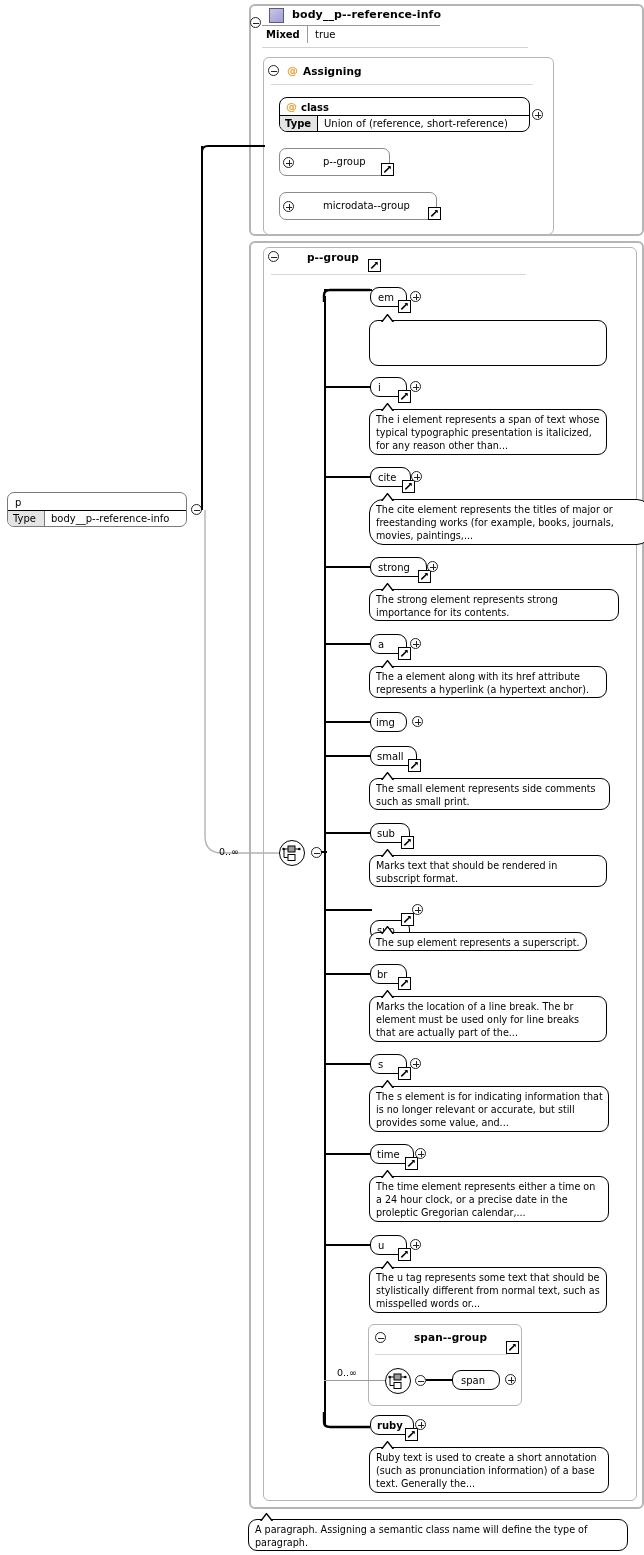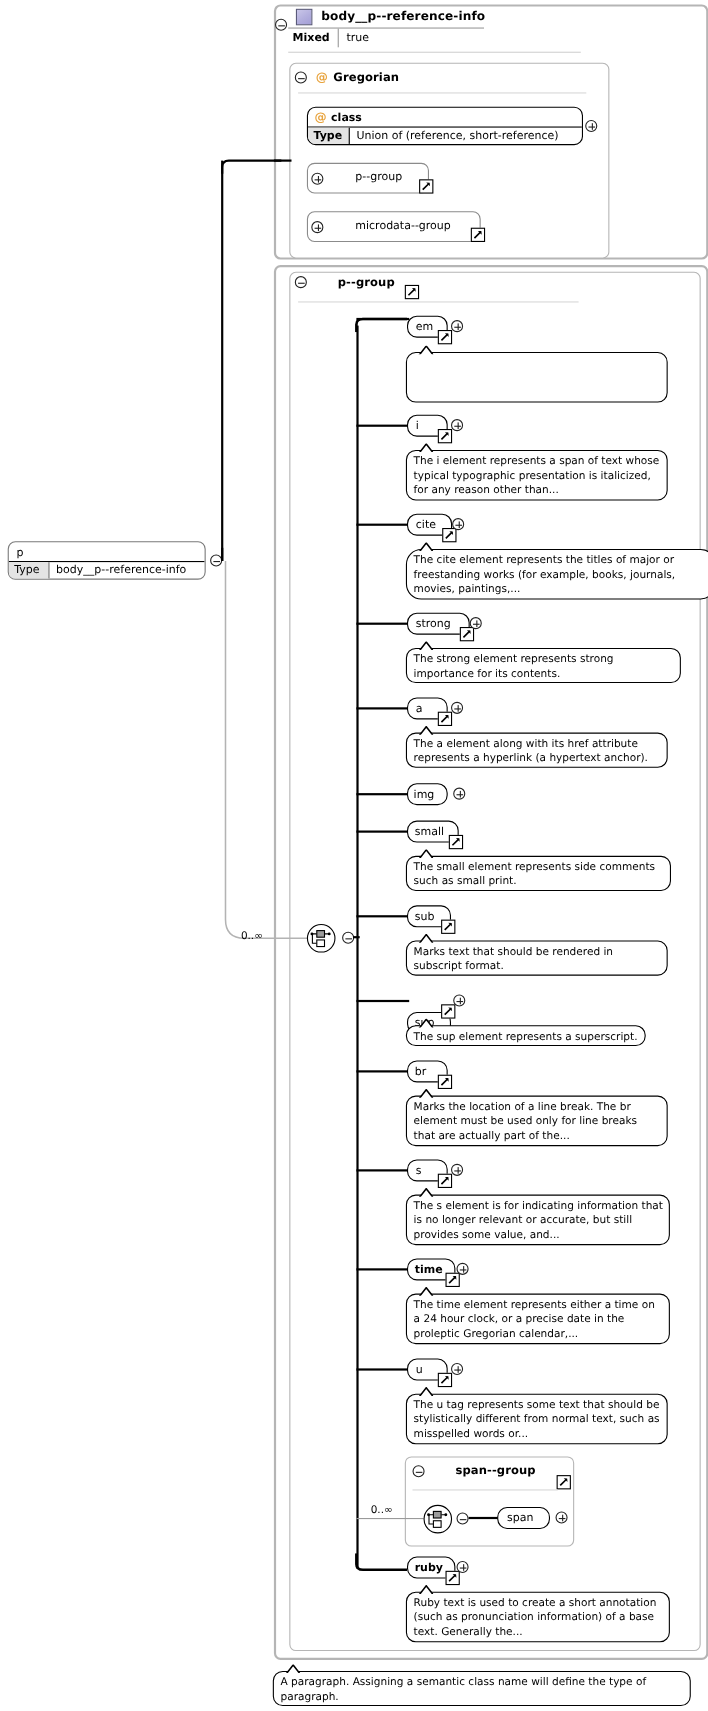--- a/index.html
+++ b/index.html
@@ -97,21 +97,21 @@
 <div class="ct-title" style="left:292px;top:8px;">body__p--reference-info</div>
 <div class="ct-underline" style="left:262px;top:25px;width:178px;"></div>
 
 <div class="kv-label" style="left:266px;top:29px;">Mixed</div>
 <div class="kv-sep" style="left:307px;top:26px;height:17px;"></div>
 <div class="kv-val" style="left:315px;top:29px;">true</div>
 <div class="ct-underline" style="left:262px;top:47px;width:266px;background:#d2d2d2;"></div>
 
 <div class="tog" style="left:268px;top:65px;"></div>
 <div class="at" style="left:287px;top:65px;">@</div>
-<div class="ct-title" style="left:303px;top:65px;font-size:10.5px;">Gregorian</div>
+<div class="ct-title" style="left:303px;top:65px;font-size:10.5px;">Assigning</div>
 <div class="ct-underline" style="left:271px;top:84px;width:262px;background:#d7d7d7;"></div>
 
 <div class="attrbox sq-br" style="left:279px;top:97px;width:251px;height:35px;">
   <div class="at" style="left:6px;top:3px;">@</div>
   <div class="t" style="left:21px;top:3.5px;font-weight:bold;">class</div>
   <div class="hr" style="top:17px;"></div>
   <div class="typecell" style="left:0;top:18px;width:38px;height:17px;"></div>
   <div class="t b" style="left:5px;top:20px;">Type</div>
   <div class="t" style="left:44px;top:20px;">Union of (reference, short-reference)</div>
 </div>
@@ -391,21 +391,21 @@
 <div class="note" style="left:369px;top:1086px;width:240px;height:46px;">
   <div class="tail">
       <svg width="16" height="9">
         <path d="M1 9 L7.5 0.6 L14 9" stroke="#000" stroke-width="1.4" fill="#fff"></path>
       </svg>
     </div>
   <span>The s element is for indicating information that is no longer relevant or accurate, but still provides some value, and...</span>
 </div>
 
 <div class="ln" style="left:324px;top:1153px;width:48px;height:2.4px;"></div>
-<div class="ebox sq-br" style="left:370px;top:1144px;width:44px;height:20px;font-weight:bold;">
+<div class="ebox sq-br" style="left:370px;top:1144px;width:44px;height:20px;">
   <div class="lbl" style="left:6px;top:4px;">time</div>
 </div>
 <div class="linkbadge" style="left:405px;top:1157px;">
     <svg width="11" height="11" viewBox="0 0 11 11">
       <path d="M2.3 8.4 L8.0 2.8" stroke="#000" stroke-width="1.5"></path>
       <path d="M8.6 2.1 L8.9 5.3 L5.5 1.9 Z" fill="#000"></path>
     </svg>
   </div>
 <div class="tog plus" style="left:415px;top:1148px;"></div>
 <div class="note" style="left:369px;top:1176px;width:240px;height:46px;">

